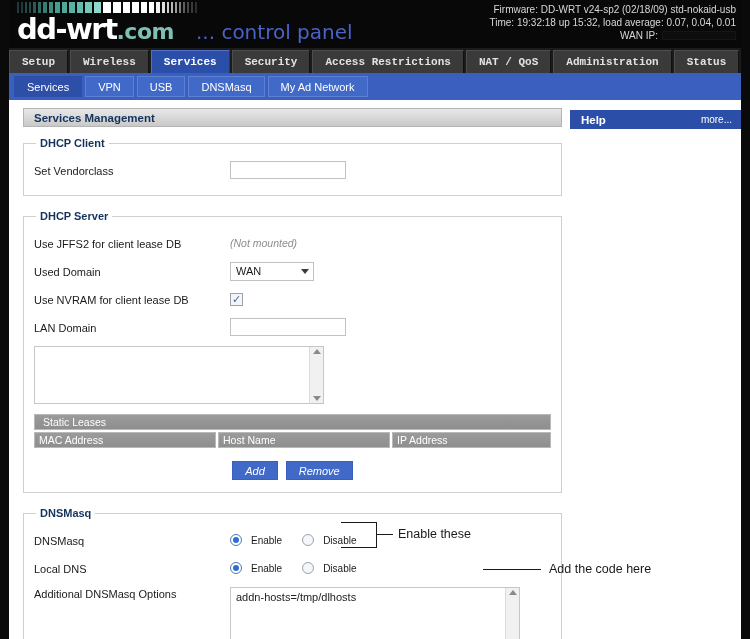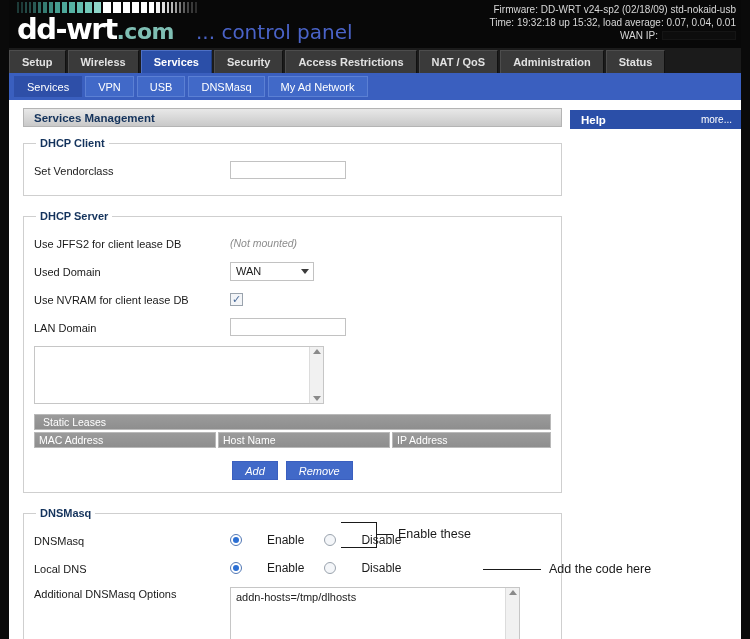--- a/index.html
+++ b/index.html
@@ -68,20 +68,21 @@
 
   
   .tabbar {
     height: 25px;
     background: #1b1b1b;
     margin: 0 -9px;
     padding: 0 9px;
     display: flex;
     align-items: flex-end;
     gap: 2px;
+    font-family: Liberation Mono, monospace;
   }
   .tab {
     height: 23px;
     padding: 0 12px;
     display: flex;
     align-items: center;
     justify-content: center;
     font-size: 11px;
     font-weight: bold;
     color: #e2e2e2;
@@ -335,21 +336,21 @@
     justify-content: center;
     cursor: pointer;
   }
   .rad.on { border-color: #5278b5; background: #ffffff; }
   .rad.on::after {
     content: "";
     width: 6px; height: 6px;
     border-radius: 50%;
     background: #2b6fd4;
   }
-  .rlabel { font-size: 12px; color: #1a1a1a; margin-left: 17px; }
+  .rlabel { font-size: 10px; color: #1a1a1a; margin-left: 1px; }
 
   
   .anno-text {
     position: absolute;
     font-size: 12.5px;
     color: #1a1a1a;
     font-family: "Liberation Sans", sans-serif;
     white-space: nowrap;
   }
   .anno-line {

